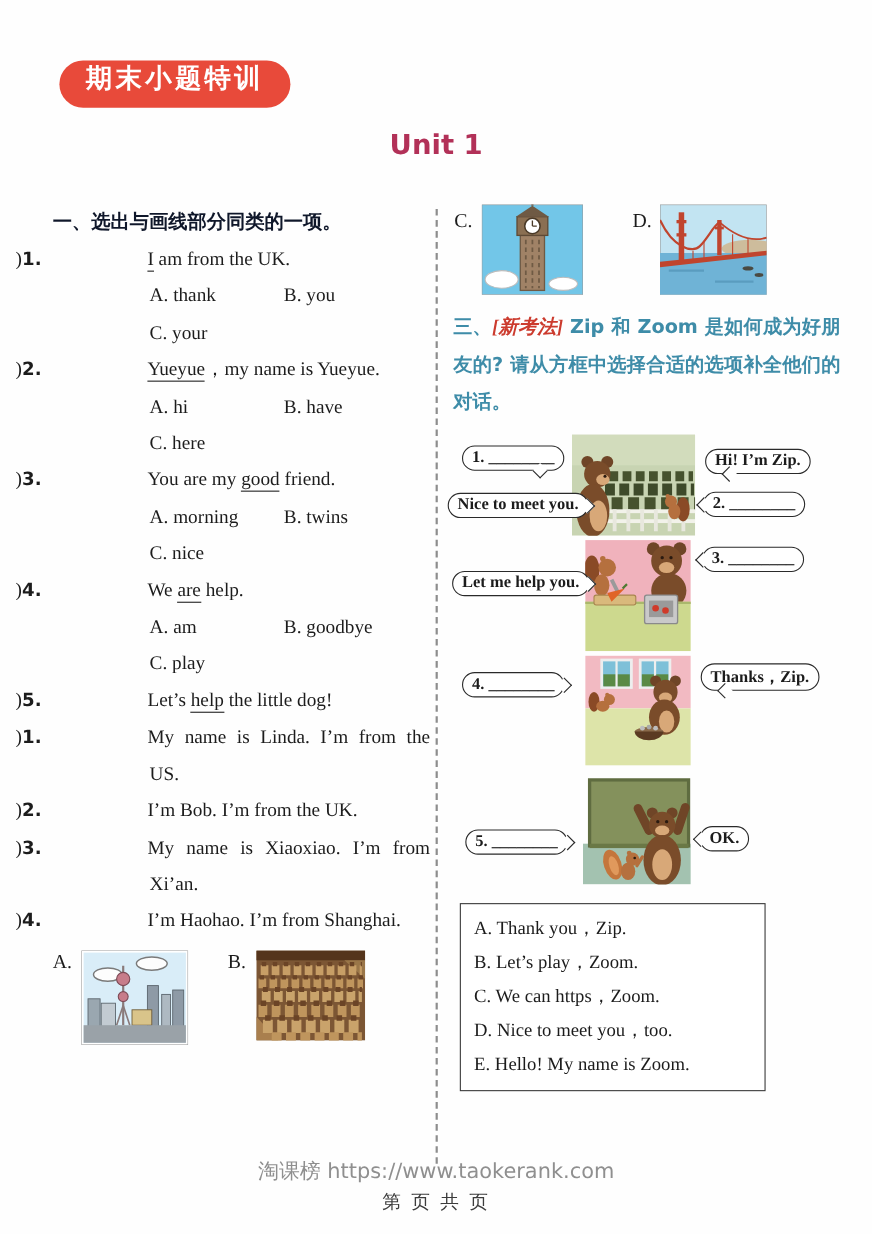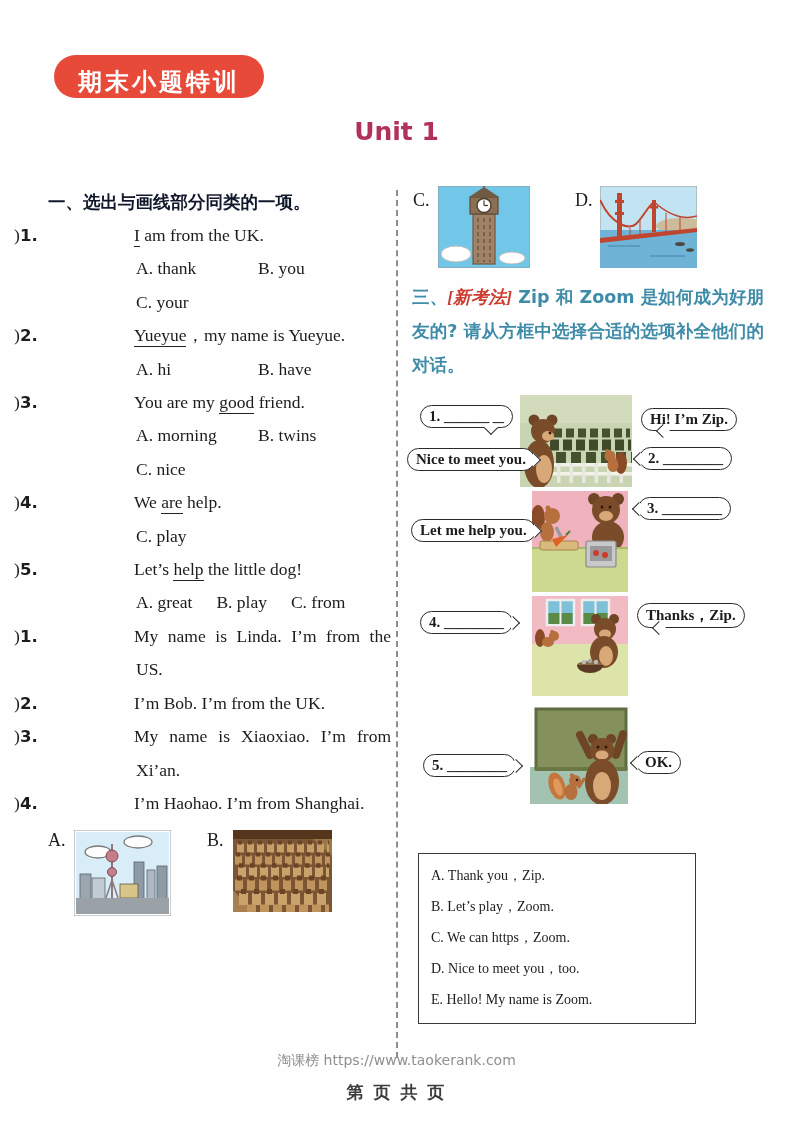--- a/index.html
+++ b/index.html
@@ -1,21 +1,21 @@
 <!DOCTYPE html>
 <html><head>
 <meta charset="utf-8">
 <style>
   html,body{margin:0;padding:0;background:#e9e9e9;}
   .page{position:relative;width:793px;height:1122px;background:#fefefe;margin:0 auto;
         font-family:"Liberation Serif",serif;color:#1c1c1c;overflow:hidden;}
 
   .badge{position:absolute;left:54px;top:55px;width:210px;height:43px;background:#e84a3a;
          border-radius:22px;color:#fff;font-family:"DejaVu Sans",sans-serif;font-weight:bold;
-         font-size:24px;display:flex;align-items:flex-end;justify-content:center;letter-spacing:3px;}
+         font-size:24px;display:flex;align-items:flex-start;justify-content:center;letter-spacing:3px;}
   .title{position:absolute;left:0;top:117px;width:100%;text-align:center;color:#b23158;
          font-family:"DejaVu Sans",sans-serif;font-weight:bold;font-size:25px;}
 
   .divider{position:absolute;left:396px;top:190px;height:868px;border-left:2px dashed #8d8d8d;}
 
   .col-left{position:absolute;left:48px;top:186px;width:343px;}
 
   .sec-h{color:#0f172a;font-family:"DejaVu Sans",sans-serif;font-weight:bold;font-size:17.5px;
          line-height:33px;text-align:justify;}
   .q{font-size:17.5px;line-height:33.4px;padding-left:88px;text-indent:-88px;text-align:justify;}
@@ -39,26 +39,26 @@
   .bubble{position:absolute;background:#fff;border:1.6px solid #2a2a2a;border-radius:13px;
           padding:2px 8px;font-size:15px;font-weight:bold;white-space:nowrap;z-index:3;
           font-family:"Liberation Serif",serif;}
   .tail{position:absolute;width:9px;height:9px;background:#fff;transform:rotate(45deg);}
   .tail-r>.tail{right:-5.5px;top:50%;margin-top:-4.5px;border-top:1.6px solid #2a2a2a;border-right:1.6px solid #2a2a2a;}
   .tail-l>.tail{left:-5.5px;top:50%;margin-top:-4.5px;border-bottom:1.6px solid #2a2a2a;border-left:1.6px solid #2a2a2a;}
   .tail-br>.tail{bottom:-5.5px;right:16px;border-bottom:1.6px solid #2a2a2a;border-right:1.6px solid #2a2a2a;}
   .tail-bl>.tail{bottom:-5.5px;left:16px;border-bottom:1.6px solid #2a2a2a;border-left:1.6px solid #2a2a2a;}
 
   .optbox{position:absolute;left:418px;top:821px;width:258px;border:1.6px solid #3a3a3a;
-          padding:6px 6px 8px 12px;font-size:14px;line-height:31px;background:#fff;margin-top:32px;}
+          padding:6px 6px 8px 12px;font-size:17px;line-height:31px;background:#fff;}
 
   .footer-mark{position:absolute;left:0;top:1052px;width:100%;text-align:center;color:#8f8f8f;
-               font-family:"DejaVu Sans",sans-serif;font-size:14px;}
+               font-family:"DejaVu Sans",sans-serif;font-size:19px;}
   .footer-page{position:absolute;left:0;top:1081px;width:100%;text-align:center;color:#3c3c3c;
-               font-family:"DejaVu Sans",sans-serif;font-size:17px;letter-spacing:2px;font-weight:bold;}
+               font-family:"DejaVu Sans",sans-serif;font-size:17px;letter-spacing:2px;}
 </style>
 </head>
 <body>
 
 <div class="page">
 
   <div class="badge">
     <span>期末小题特训</span>
   </div>
   <div class="title">Unit 1</div>
@@ -78,45 +78,46 @@
     <div class="opts"><span class="opt1">A. thank</span><span>B. you</span></div>
     <div class="opts"><span>C. your</span></div>
 
     <div class="q">
       <span class="paren">
           <span>(</span>
           <span>)</span>
         </span><span class="qnum">2.</span><span></span><span class="u">Yueyue</span><span>，my name is Yueyue.</span>
     </div>
     <div class="opts"><span class="opt1">A. hi</span><span>B. have</span></div>
+    <div class="opts"><span>C. here</span></div>
 
     <div class="q">
       <span class="paren">
           <span>(</span>
           <span>)</span>
         </span><span class="qnum">3.</span><span>You are my </span><span class="u">good</span><span> friend.</span>
     </div>
     <div class="opts"><span class="opt1">A. morning</span><span>B. twins</span></div>
     <div class="opts"><span>C. nice</span></div>
 
     <div class="q">
       <span class="paren">
           <span>(</span>
           <span>)</span>
         </span><span class="qnum">4.</span><span>We </span><span class="u">are</span><span> help.</span>
     </div>
+    <div class="opts"><span class="opt1">A. am</span><span>B. goodbye</span></div>
     <div class="opts"><span>C. play</span></div>
 
     <div class="q">
       <span class="paren">
           <span>(</span>
           <span>)</span>
         </span><span class="qnum">5.</span><span>Let’s </span><span class="u">help</span><span> the little dog!</span>
     </div>
-    <div class="opts opts-inline"><span class="opt-in">A. great</span><span class="opt-in">B. play</span><span class="opt-in">C. from</span></div>
 
 
     <div class="q">
       <span class="paren">
           <span>(</span>
           <span>)</span>
         </span><span class="qnum">1.</span><span>My name is Linda. I’m from the US.</span>
     </div>
     <div class="q">
       <span class="paren">

